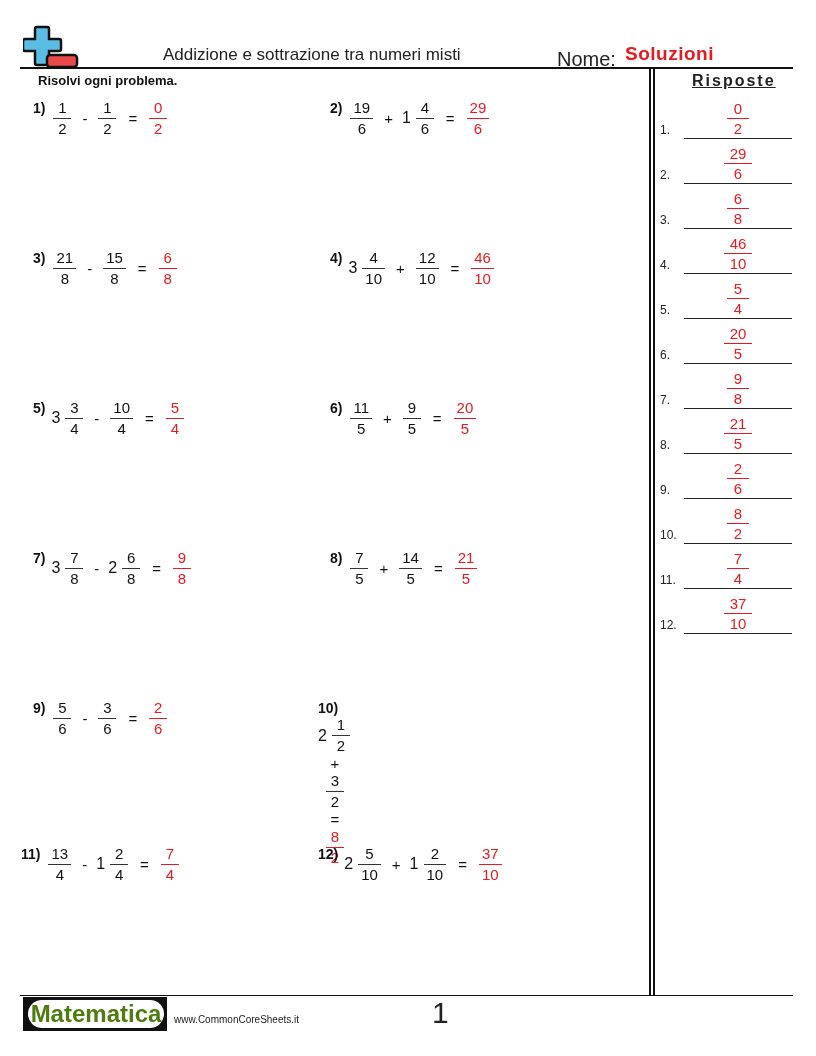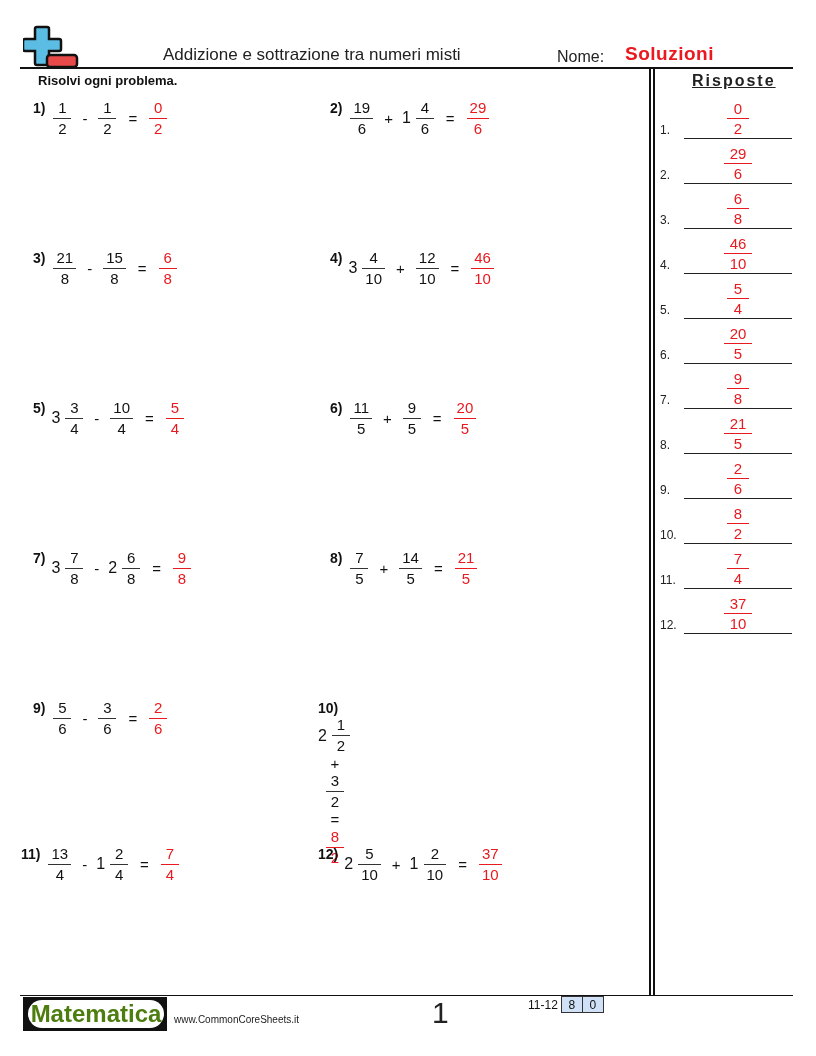--- a/index.html
+++ b/index.html
@@ -3,21 +3,21 @@
 <meta charset="utf-8">
 <style>
   html, body { margin: 0; padding: 0; background: #ffffff; }
   body { width: 816px; height: 1056px; position: relative; overflow: hidden;
          font-family: "Liberation Sans", sans-serif; color: #111; }
   .abs { position: absolute; }
 
   
   .logo { left: 23px; top: 25px; width: 56px; height: 44px; }
   .title { left: 163px; top: 45px; font-size: 17px; color: #222; white-space: nowrap; }
-  .name-label { left: 557px; top: 48px; font-size: 16px; color: #222; }
+  .name-label { left: 557px; top: 48px; font-size: 20px; color: #222; }
   .name-value { left: 625px; top: 43px; font-size: 19px; font-weight: bold; color: #e8191f; letter-spacing: 0.5px; }
   .header-rule { left: 20px; top: 67px; width: 773px; height: 2px; background: #111; }
   .instructions { left: 38px; top: 73px; font-size: 13px; font-weight: bold; }
 
   
   .vrule1 { left: 649px; top: 68px; width: 2px; height: 928px; background: #111; }
   .vrule2 { left: 653px; top: 68px; width: 2px; height: 928px; background: #111; }
 
   
   .problem { position: absolute; height: 44px; display: flex; align-items: center; font-size: 15px; }
@@ -485,27 +485,14 @@
     </div>
   </div>
 
 <div class="abs footer-rule"></div>
 <div class="abs brand-box"></div>
 <div class="abs brand-pill">Matematica</div>
 <div class="abs website">www.CommonCoreSheets.it</div>
 <div class="abs page-num">1</div>
 <table class="abs score-table">
   <tbody id="score-body">
-      <tr>
-        <td class="lbl">11-12</td>
-        <td class="blue">8</td>
-        <td class="blue">0</td>
-        <td class="empty"></td>
-        <td class="empty"></td>
-        <td class="empty"></td>
-        <td class="empty"></td>
-        <td class="empty"></td>
-        <td class="empty"></td>
-        <td class="empty"></td>
-        <td class="empty"></td>
-      </tr>
     </tbody>
 </table>
 
 </body></html>

